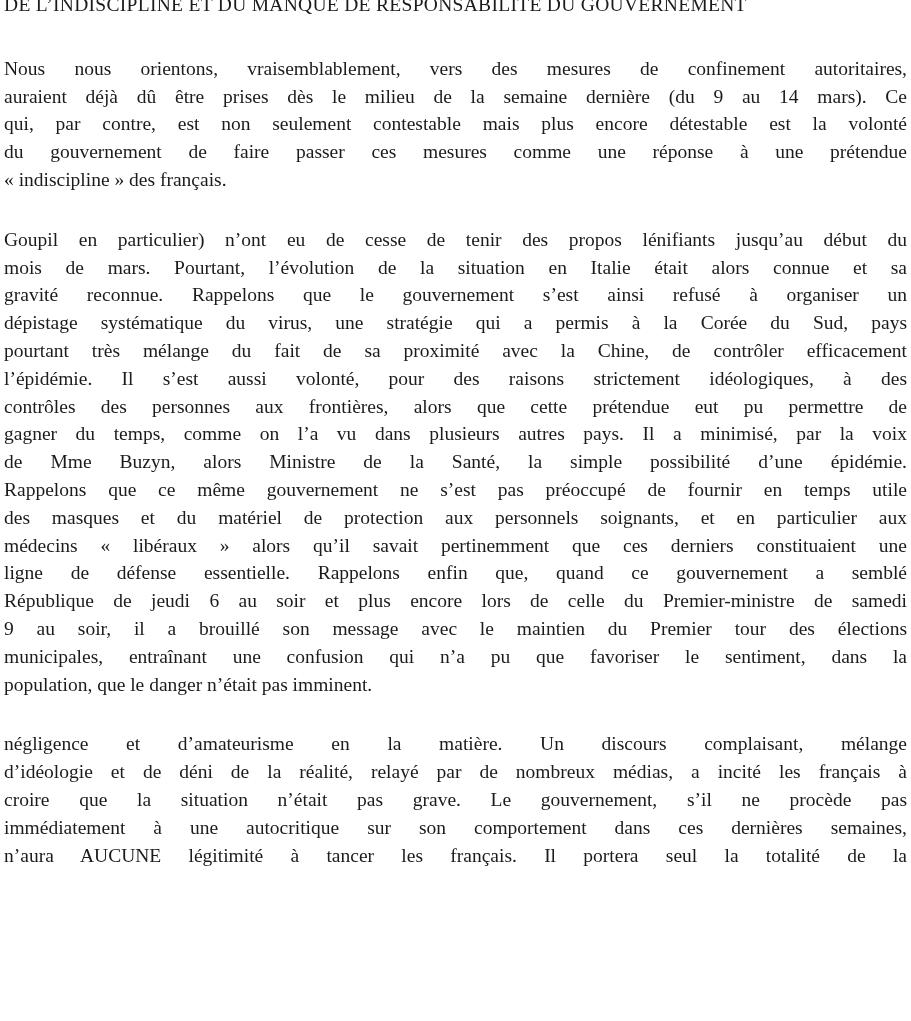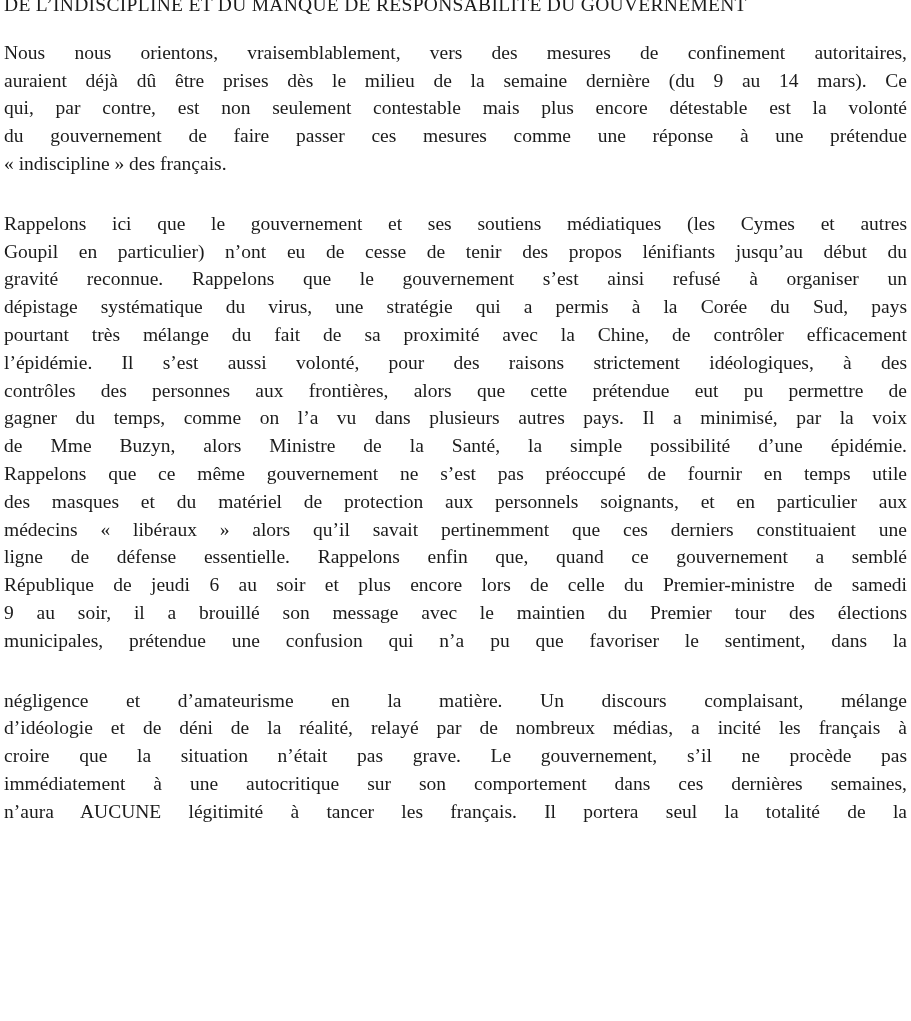--- a/index.html
+++ b/index.html
@@ -27,21 +27,21 @@
     line-height: 27.8px;
     letter-spacing: 0.3px;
     margin: -9px 0 0 0;
     white-space: nowrap;
     overflow: hidden;
   }
   .paragraph {
     margin: 0 0 32px 0;
   }
   .paragraph:first-of-type {
-    margin-top: 20px;
+    margin-top: 36px;
   }
   .line {
     text-align: justify;
     text-align-last: justify;
   }
   .line.last {
     text-align-last: left;
   }
 </style>
 </head>
@@ -51,36 +51,37 @@
   <h1 class="heading">DE L’INDISCIPLINE ET DU MANQUE DE RESPONSABILITÉ DU GOUVERNEMENT</h1>
   <div id="paragraphs">
       <div class="paragraph">
         <div class="line">Nous nous orientons, vraisemblablement, vers des mesures de confinement autoritaires,</div>
         <div class="line">auraient déjà dû être prises dès le milieu de la semaine dernière (du 9 au 14 mars). Ce</div>
         <div class="line">qui, par contre, est non seulement contestable mais plus encore détestable est la volonté</div>
         <div class="line">du gouvernement de faire passer ces mesures comme une réponse à une prétendue</div>
         <div class="line last">« indiscipline » des français.</div>
       </div>
       <div class="paragraph">
-        <div class="line">Rappelons ici que le gouvernement et ses soutiens médiatiques (les Cymes et autres</div>
         <div class="line">Goupil en particulier) n’ont eu de cesse de tenir des propos lénifiants jusqu’au début du</div>
+        <div class="line">mois de mars. Pourtant, l’évolution de la situation en Italie était alors connue et sa</div>
         <div class="line">gravité reconnue. Rappelons que le gouvernement s’est ainsi refusé à organiser un</div>
         <div class="line">dépistage systématique du virus, une stratégie qui a permis à la Corée du Sud, pays</div>
         <div class="line">pourtant très mélange du fait de sa proximité avec la Chine, de contrôler efficacement</div>
         <div class="line">l’épidémie. Il s’est aussi volonté, pour des raisons strictement idéologiques, à des</div>
         <div class="line">contrôles des personnes aux frontières, alors que cette prétendue eut pu permettre de</div>
         <div class="line">gagner du temps, comme on l’a vu dans plusieurs autres pays. Il a minimisé, par la voix</div>
         <div class="line">de Mme Buzyn, alors Ministre de la Santé, la simple possibilité d’une épidémie.</div>
         <div class="line">Rappelons que ce même gouvernement ne s’est pas préoccupé de fournir en temps utile</div>
         <div class="line">des masques et du matériel de protection aux personnels soignants, et en particulier aux</div>
         <div class="line">médecins « libéraux » alors qu’il savait pertinemment que ces derniers constituaient une</div>
         <div class="line">ligne de défense essentielle. Rappelons enfin que, quand ce gouvernement a semblé</div>
         <div class="line">République de jeudi 6 au soir et plus encore lors de celle du Premier-ministre de samedi</div>
         <div class="line">9 au soir, il a brouillé son message avec le maintien du Premier tour des élections</div>
-        <div class="line">municipales, prétendue une confusion qui n’a pu que favoriser le sentiment, dans la</div>
+        <div class="line">municipales, entraînant une confusion qui n’a pu que favoriser le sentiment, dans la</div>
+        <div class="line last">population, que le danger n’était pas imminent.</div>
       </div>
       <div class="paragraph">
         <div class="line">négligence et d’amateurisme en la matière. Un discours complaisant, mélange</div>
         <div class="line">d’idéologie et de déni de la réalité, relayé par de nombreux médias, a incité les français à</div>
         <div class="line">croire que la situation n’était pas grave. Le gouvernement, s’il ne procède pas</div>
         <div class="line">immédiatement à une autocritique sur son comportement dans ces dernières semaines,</div>
         <div class="line">n’aura AUCUNE légitimité à tancer les français. Il portera seul la totalité de la</div>
       </div>
     </div>
 </div>

